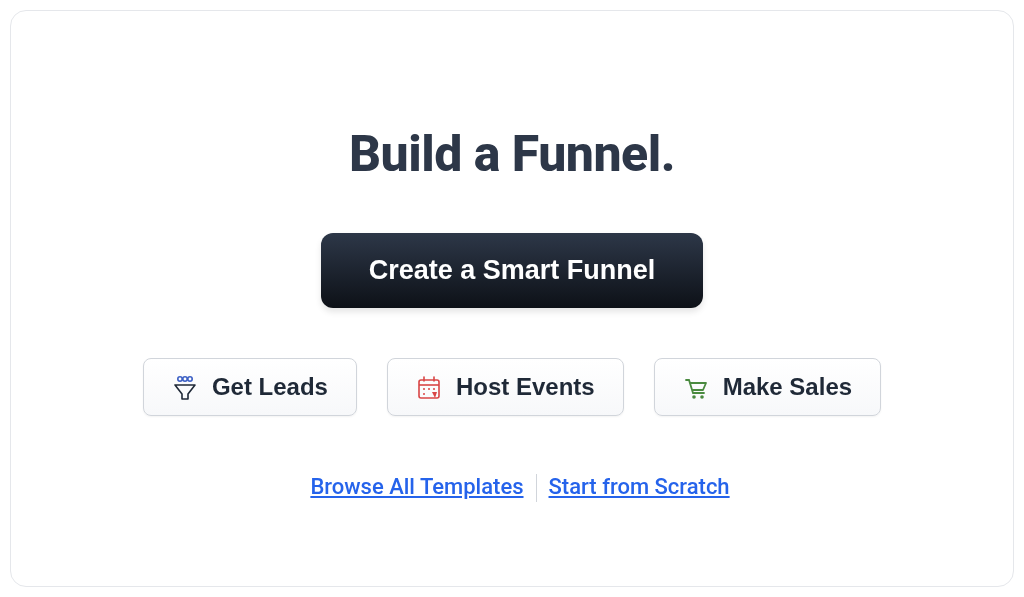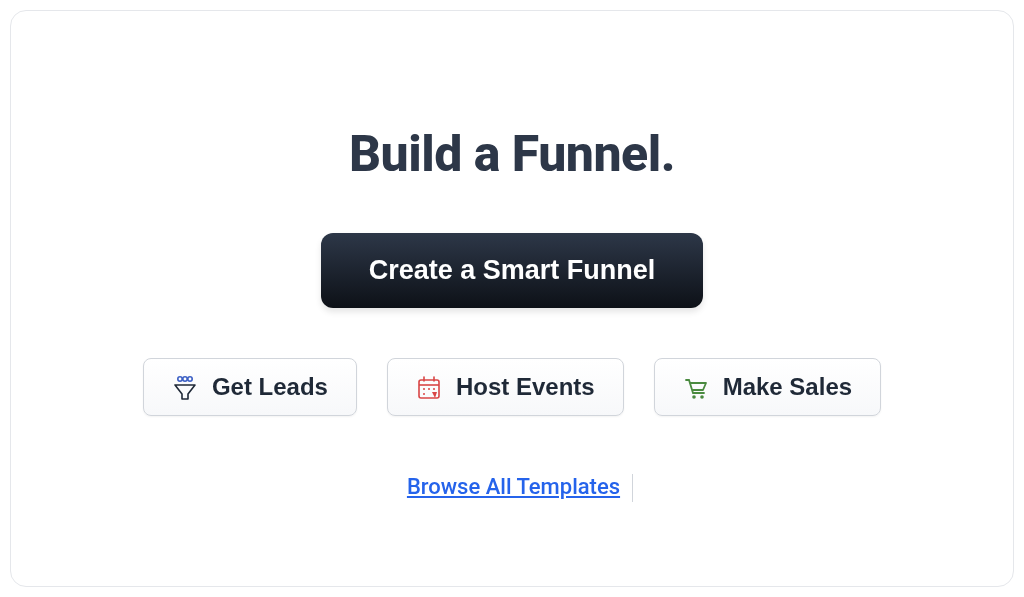--- a/index.html
+++ b/index.html
@@ -154,15 +154,16 @@
         </svg>
       </span>
       <span>Make Sales</span>
     </button>
 
   </div>
 
   <div class="link-row">
     <a class="text-link">Browse All Templates</a>
     <div class="divider"></div>
+    <a class="text-link">Start from Scratch</a>
   </div>
 
 </div>
 
 </body></html>

